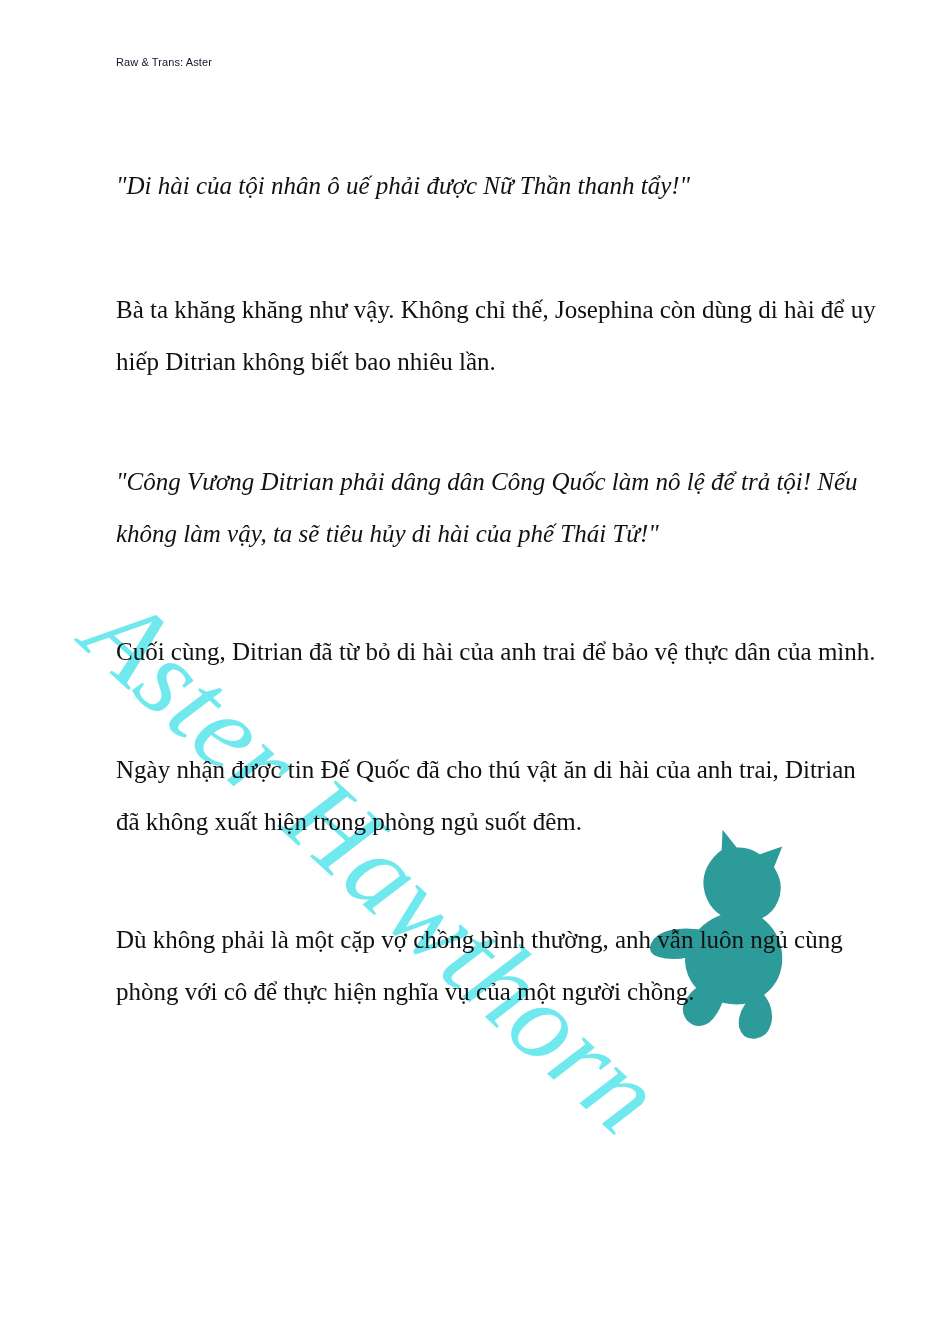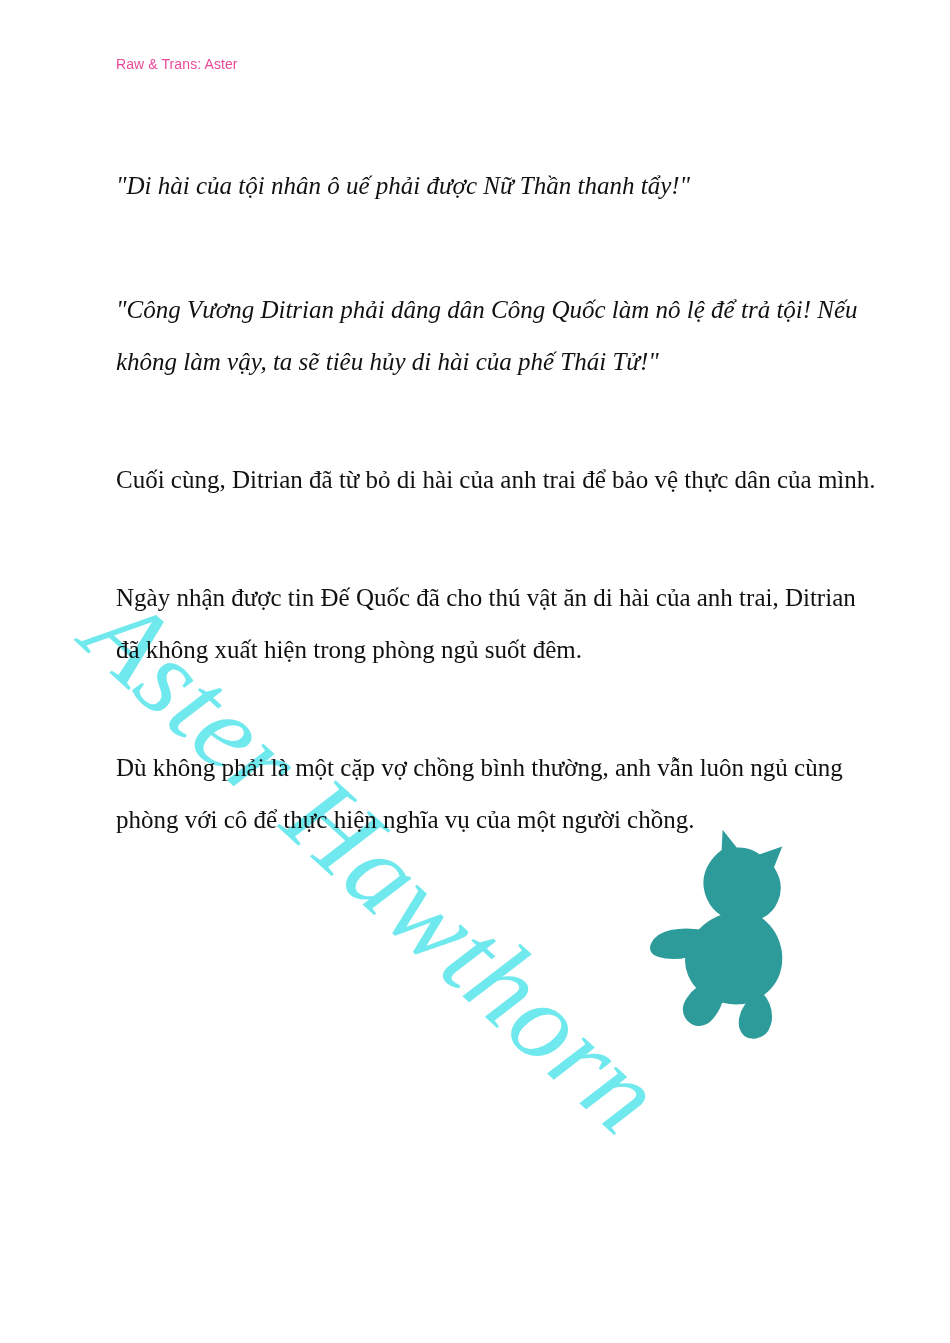--- a/index.html
+++ b/index.html
@@ -65,23 +65,23 @@
     position: absolute;
     inset: 0;
     z-index: 3;
   }
 
   .site-header {
     position: absolute;
     left: 116px;
     top: 56px;
     font-family: "Liberation Sans", "DejaVu Sans", sans-serif;
-    font-size: 14px;
+    font-size: 11px;
     font-weight: 400;
-    color: #ec4899;
+    color: #0f172a;
     letter-spacing: 0.1px;
     white-space: nowrap;
   }
 
   .body-block {
     position: absolute;
     left: 116px;
     top: 160px;
     width: 760px;
   }
@@ -142,20 +142,21 @@
 
   </div>
 
   <div class="content-layer">
 
     <div class="site-header">Raw &amp; Trans: Aster</div>
 
     <div class="body-block">
       <p class="para quote q1">"Di hài của tội nhân ô uế phải được Nữ Thần thanh tẩy!"</p>
 
+      <p class="para p1">Bà ta khăng khăng như vậy. Không chỉ thế, Josephina còn dùng di hài để uy hiếp Ditrian không biết bao nhiêu lần.</p>
 
       <p class="para quote q2">"Công Vương Ditrian phải dâng dân Công Quốc làm nô lệ để trả tội! Nếu không làm vậy, ta sẽ tiêu hủy di hài của phế Thái Tử!"</p>
 
       <p class="para p2">Cuối cùng, Ditrian đã từ bỏ di hài của anh trai để bảo vệ thực dân của mình.</p>
 
       <p class="para p3">Ngày nhận được tin Đế Quốc đã cho thú vật ăn di hài của anh trai, Ditrian đã không xuất hiện trong phòng ngủ suốt đêm.</p>
 
       <p class="para">Dù không phải là một cặp vợ chồng bình thường, anh vẫn luôn ngủ cùng phòng với cô để thực hiện nghĩa vụ của một người chồng.</p>
     </div>
 

